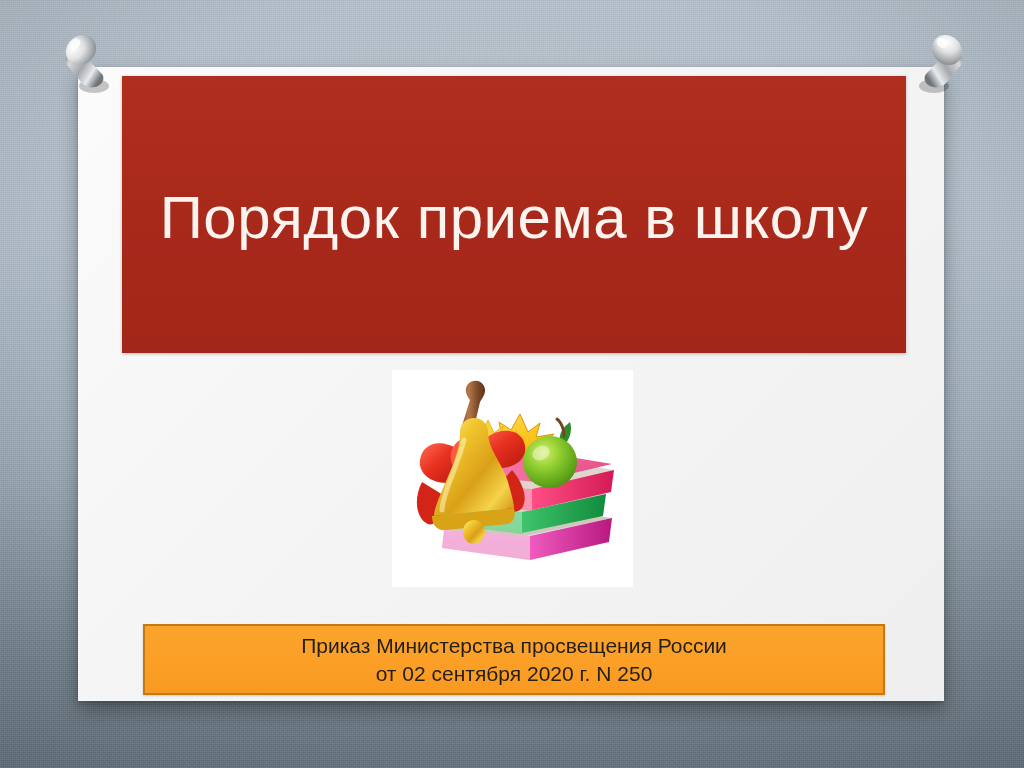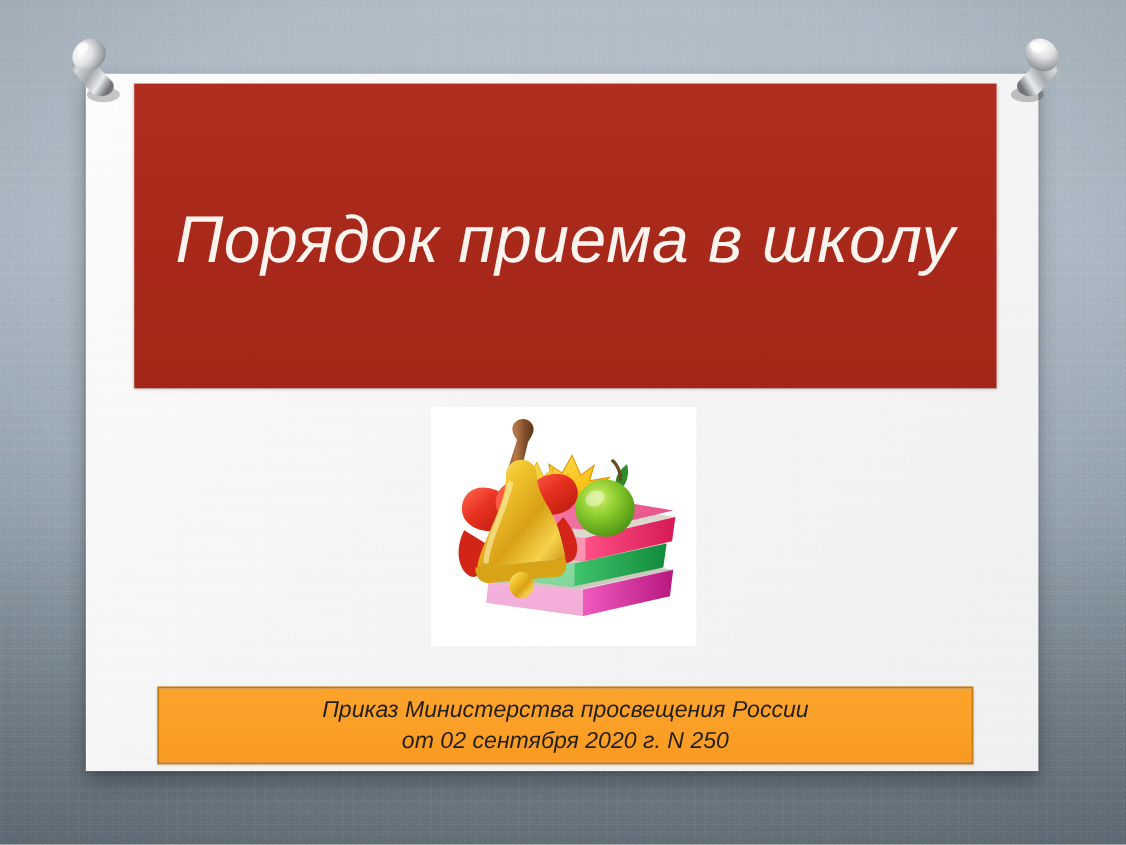--- a/index.html
+++ b/index.html
@@ -68,21 +68,21 @@
   
   #title-box {
     position:absolute; left:122px; top:76px; width:784px; height:277px;
     background:linear-gradient(180deg,#b02e1f 0%, #a9291b 45%, #a32718 100%);
     box-shadow:0 1px 3px rgba(0,0,0,.25);
     display:flex; align-items:center; justify-content:center;
   }
   #title-text {
     color:#fbf3ee;
     font-family:"Liberation Sans", sans-serif;
-    font-style:italic; font-weight:400;
+    font-weight:400;
     font-size:62px; line-height:1.08;
     letter-spacing:.5px;
     white-space:nowrap;
     text-align:center;
     padding:0 18px;
     transform:translateY(4px);
   }
 
   
   #image-frame {
@@ -97,21 +97,21 @@
     background:linear-gradient(180deg,#fba42c 0%, #fb9f27 55%, #f99a22 100%);
     border:2px solid #c37a14;
     display:flex; flex-direction:column;
     align-items:center; justify-content:center;
     box-shadow:0 1px 2px rgba(0,0,0,.18);
   }
   .caption-line {
     color:#231f17;
     font-family:"Liberation Sans", sans-serif;
     font-size:21px; font-weight:400; line-height:1.33;
-    text-align:center; white-space:nowrap;font-style:italic;
+    text-align:center; white-space:nowrap;
   }
 </style>
 </head>
 <body>
 
 <div id="slide">
 
   <div id="texture"></div>
   <div id="vignette"></div>
 

